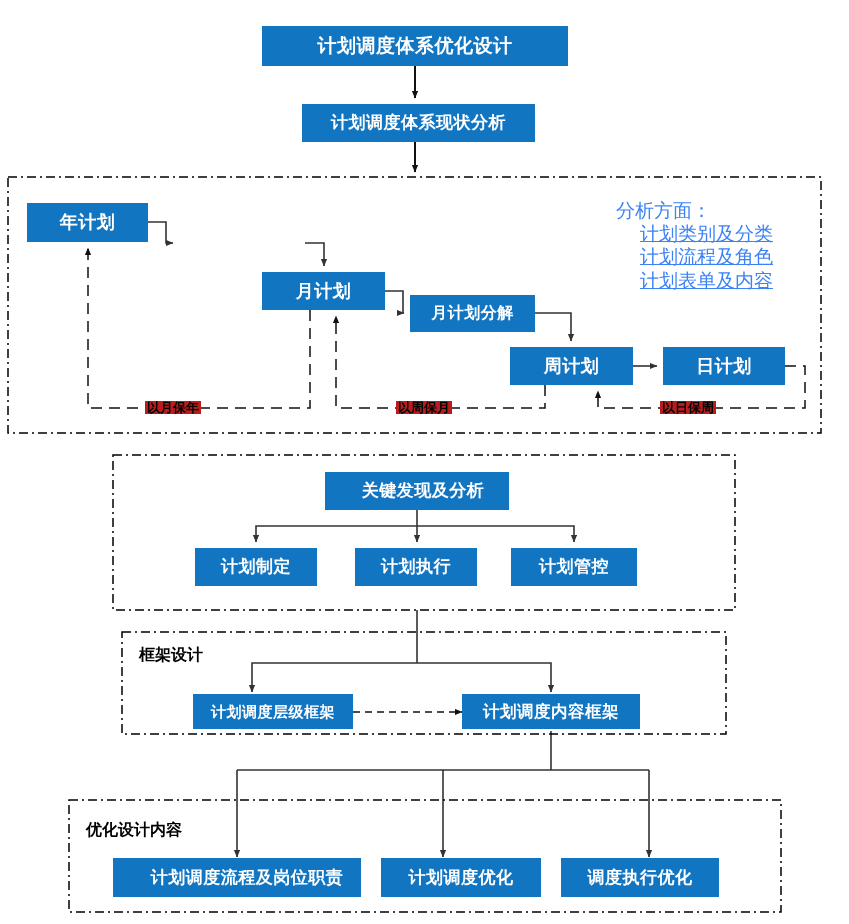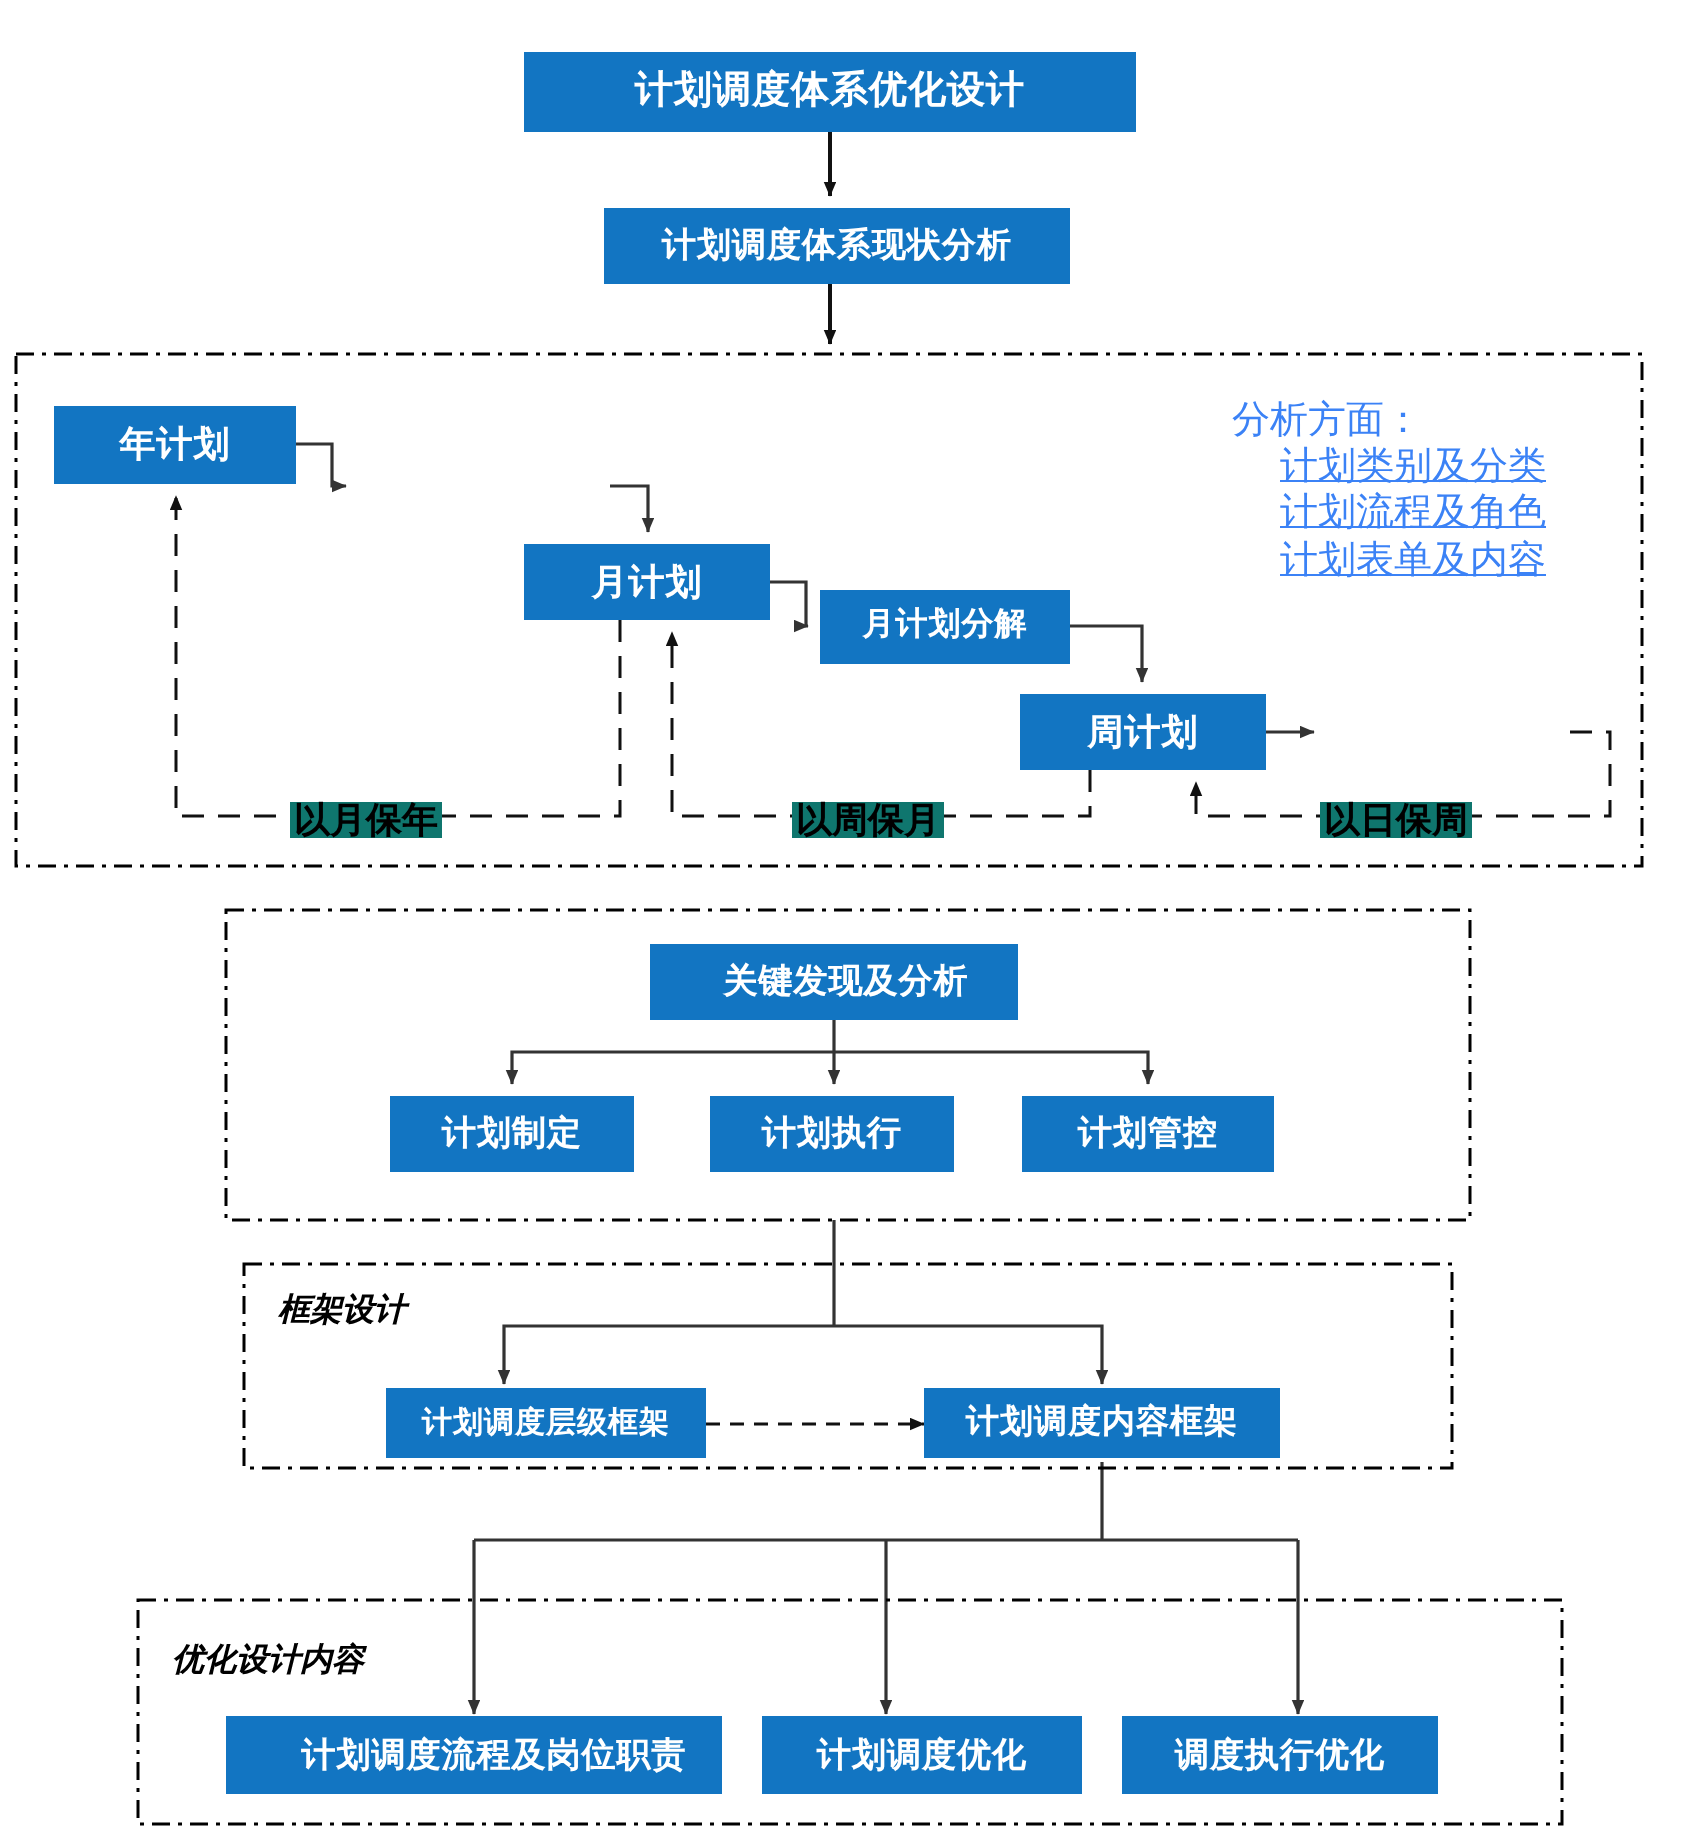--- a/index.html
+++ b/index.html
@@ -36,45 +36,44 @@
     text-align: center;
     line-height: 1.05;
     white-space: nowrap;
     cursor: pointer;
   }
   .group-title {
     position: absolute;
     font-weight: bold;
     color: #000000;
     white-space: nowrap;
-    font-style: italic;
   }
   .aspects {
     position: absolute;
     font-family: "Liberation Serif", "DejaVu Serif", serif;
     color: #3b82f6;
     white-space: nowrap;
     line-height: 1.22;
   }
   .aspects .head {
     display: block;
     font-size: 19px;
   }
   .aspects .itm {
     display: block;
     font-size: 19px;
     text-decoration: underline;
     margin-left: 24px;
   }
   .edge-label {
     position: absolute;
-    background: #0f766e;
+    background: #b91c1c;
     color: #000000;
     font-weight: bold;
-    font-size: 18px;
+    font-size: 13px;
     padding: 0 2px;
     white-space: nowrap;
     line-height: 1;
   }
 </style>
 </head>
 <body>
 
 <div id="canvas">
 
@@ -146,20 +145,21 @@
 
   <div class="node" style="left:27px; top:203px; width:121px; height:39px; font-size:18px;">年计划</div>
 
 
   <div class="node" style="left:262px; top:272px; width:123px; height:38px; font-size:18px;">月计划</div>
 
   <div class="node" style="left:410px; top:295px; width:125px; height:37px; font-size:16px;">月计划分解</div>
 
   <div class="node" style="left:510px; top:347px; width:123px; height:38px; font-size:18px;">周计划</div>
 
+  <div class="node" style="left:663px; top:347px; width:122px; height:38px; font-size:18px;">日计划</div>
 
   <div class="node" style="left:325px; top:472px; width:184px; height:38px; font-size:17px;padding-left:12px;">关键发现及分析</div>
 
   <div class="node" style="left:195px; top:548px; width:122px; height:38px; font-size:17px;">计划制定</div>
 
   <div class="node" style="left:511px; top:548px; width:126px; height:38px; font-size:17px;">计划管控</div>
 
   <div class="node" style="left:355px; top:548px; width:122px; height:38px; font-size:17px;">计划执行</div>
 
   <div class="node" style="left:193px; top:694px; width:160px; height:35px; font-size:15px;">计划调度层级框架</div>

